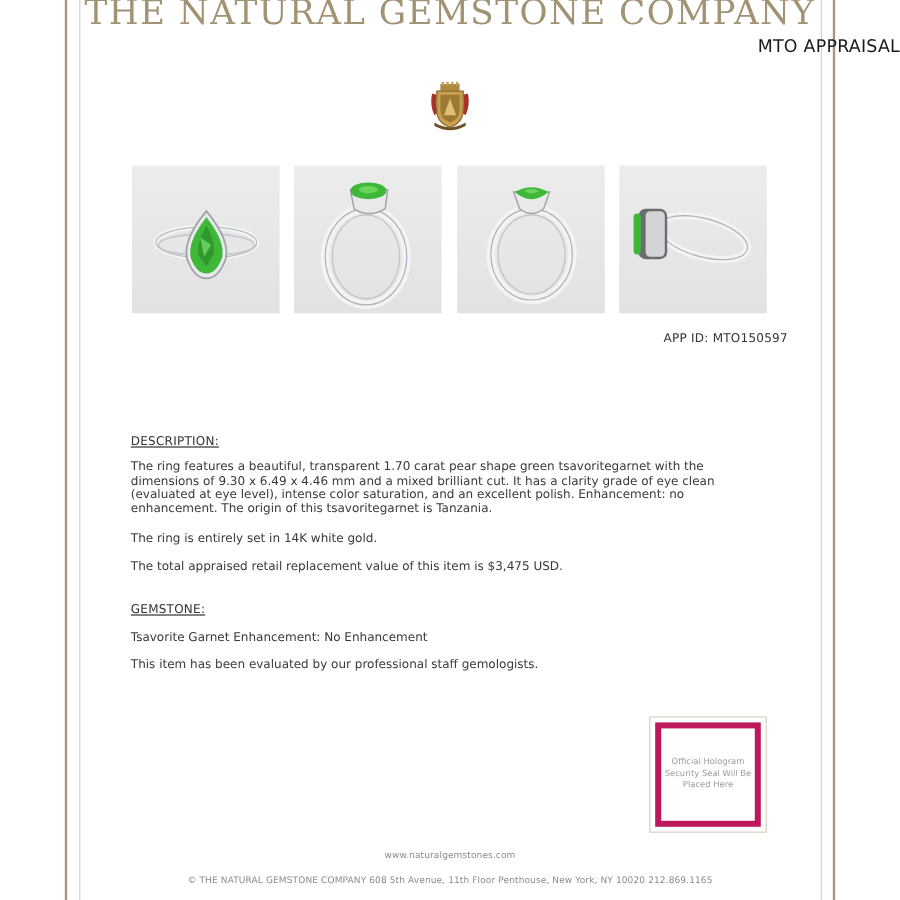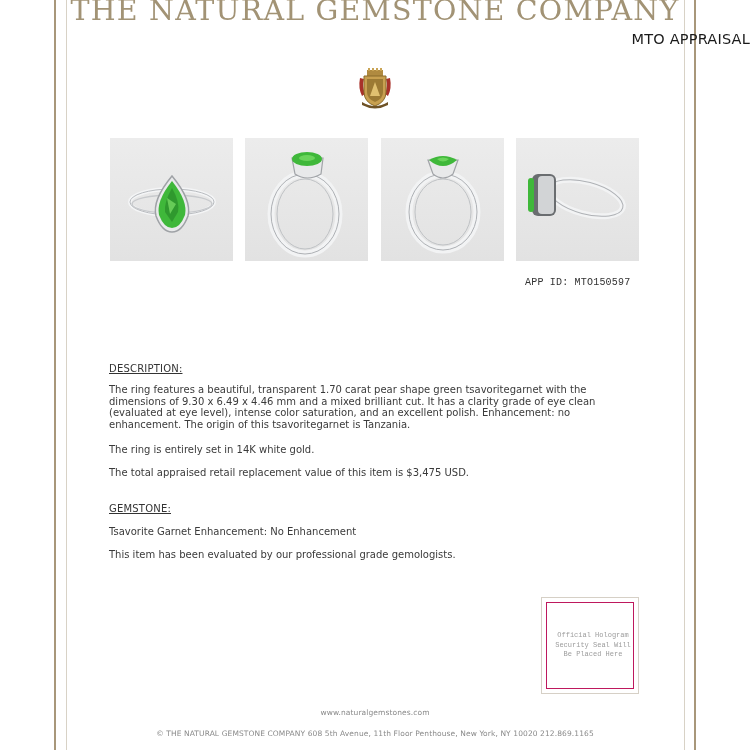--- a/index.html
+++ b/index.html
@@ -17,32 +17,32 @@
     .subtitle { position: absolute; top: 31px; left: 0; width: 750px; text-align: right;
                 font-family: "DejaVu Sans", sans-serif; font-size: 14.5px; color: #1a1a1a;
                 letter-spacing: 0.2px; }
 
     .crest { position: absolute; left: 358px; top: 68px; width: 34px; height: 42px; }
 
     .gallery { position: absolute; top: 138px; left: 110px; }
     .thumb { position: absolute; top: 0; width: 123px; height: 123px;
              background: linear-gradient(180deg, #ececec 0%, #e2e2e2 100%); overflow: hidden; }
 
-    .app-id { position: absolute; top: 277px; left: 525px; font-size: 10px; color: #333;
-              letter-spacing: 0.2px; font-family: Liberation Mono, monospace; }
+    .app-id { position: absolute; top: 277px; left: 553px; font-size: 10px; color: #333;
+              letter-spacing: 0.2px; }
 
     .content { position: absolute; left: 109px; width: 530px; font-size: 10px; line-height: 11.5px;
                color: #3a3a3a; }
     .content p { margin: 0; }
     .heading { font-size: 10px; color: #333; letter-spacing: 0.2px; text-decoration: underline; }
 
     .seal { position: absolute; left: 541px; top: 597px; width: 96px; height: 95px;
             border: 1px solid #d6d0c6; }
     .seal-inner { position: absolute; left: 4px; top: 4px; right: 4px; bottom: 4px;
-                  border: 1px solid #be185d; display: flex; align-items: center; justify-content: flex-end; font-family: Liberation Mono, monospace; }
+                  border: 5px solid #be185d; display: flex; align-items: center; justify-content: center; }
     .seal-text { font-size: 7px; line-height: 9.5px; color: #9c9c9c; text-align: center; width: 80px; }
 
     .footer { position: absolute; left: 0; width: 750px; text-align: center; font-size: 7.5px;
               color: #8a8a8a; letter-spacing: 0.1px; }
   </style>
 </head>
 <body>
 
 <div class="border b-outer-l"></div>
 <div class="border b-inner-l"></div>
@@ -134,21 +134,21 @@
   <p>The total appraised retail replacement value of this item is $3,475 USD.</p>
 </div>
 
 <div class="content" style="top:503px">
   <p class="heading">GEMSTONE:</p>
 </div>
 <div class="content" style="top:526px">
   <p>Tsavorite Garnet Enhancement: No Enhancement</p>
 </div>
 <div class="content" style="top:549px">
-  <p>This item has been evaluated by our professional grade gemologists.</p>
+  <p>This item has been evaluated by our professional staff gemologists.</p>
 </div>
 
 <div class="seal">
   <div class="seal-inner">
     <div class="seal-text">Official Hologram Security Seal Will Be Placed Here</div>
   </div>
 </div>
 
 <div class="footer" style="top:729px">© THE NATURAL GEMSTONE COMPANY  608 5th Avenue, 11th Floor Penthouse, New York, NY  10020      212.869.1165</div>
 <div class="footer" style="top:708px">www.naturalgemstones.com</div>

